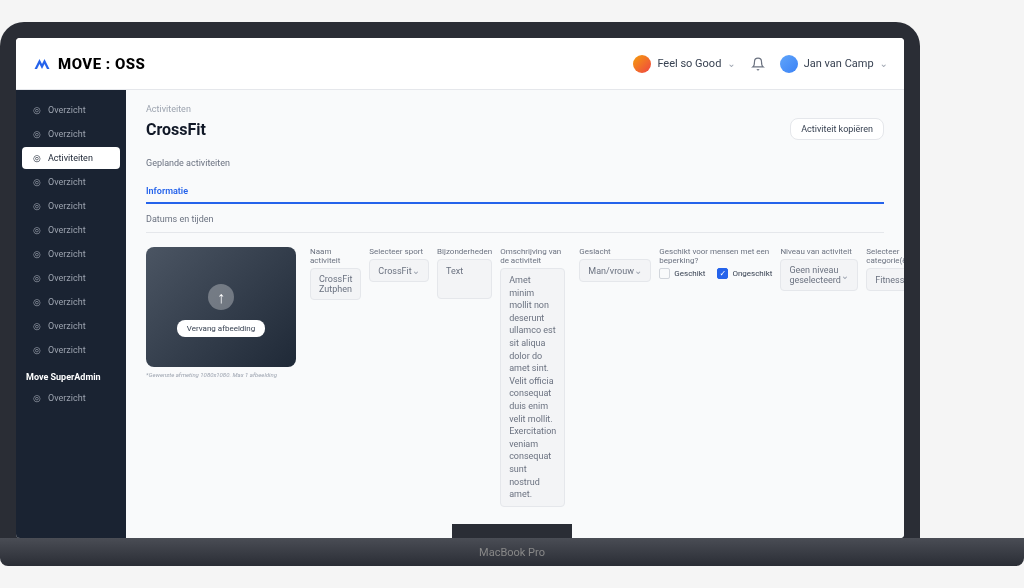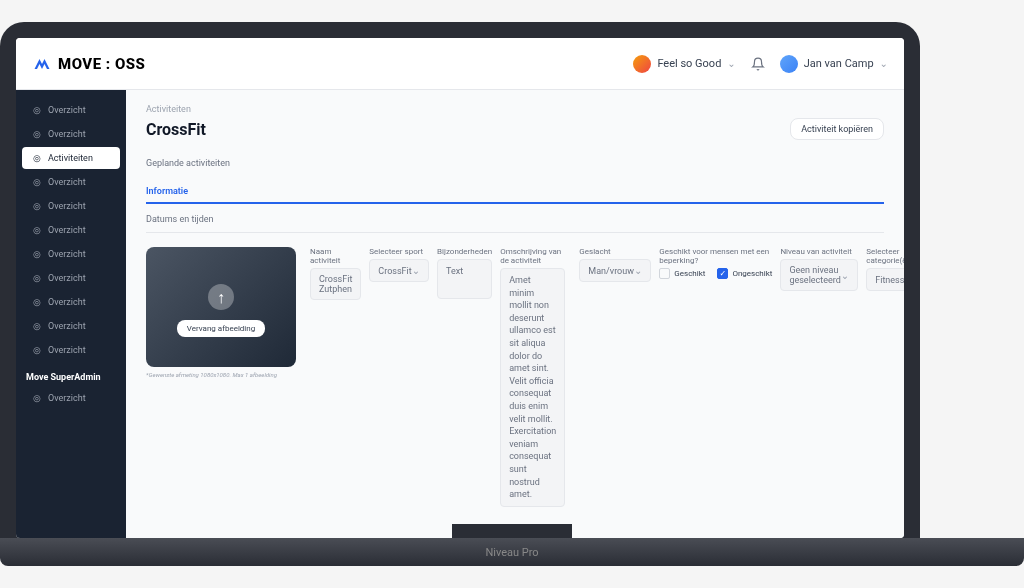--- a/index.html
+++ b/index.html
@@ -232,15 +232,15 @@
               </div>
             </div>
           </div>
         </div>
       </div>
 
     </div>
   </div>
   <div class="laptop-base">
     <div class="laptop-notch"></div>
-    <span class="laptop-base-label">Niveau Pro</span>
+    <span class="laptop-base-label">MacBook Pro</span>
   </div>
 </div>
 
 </body></html>

